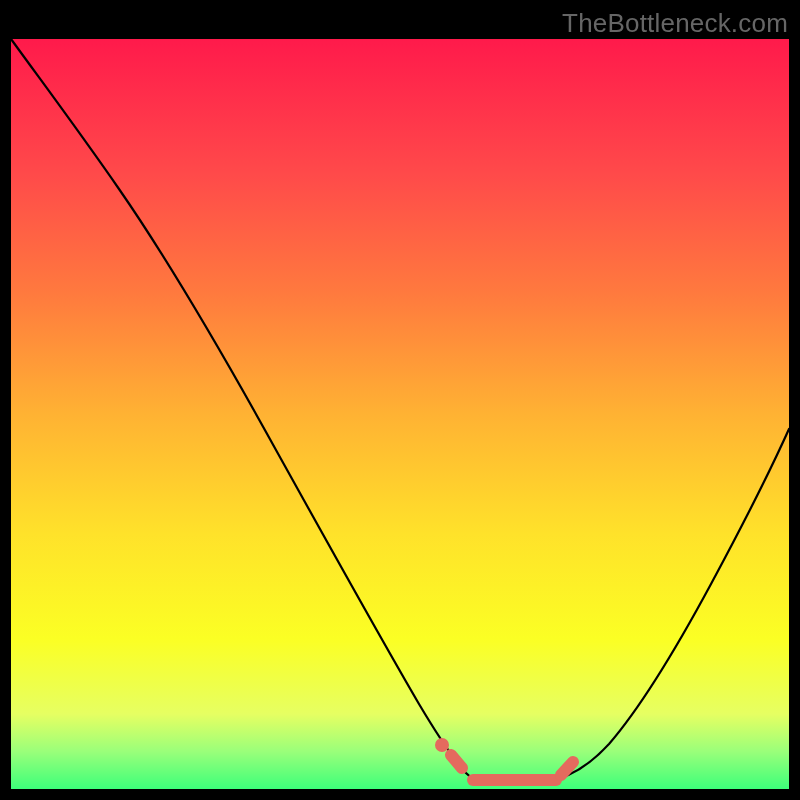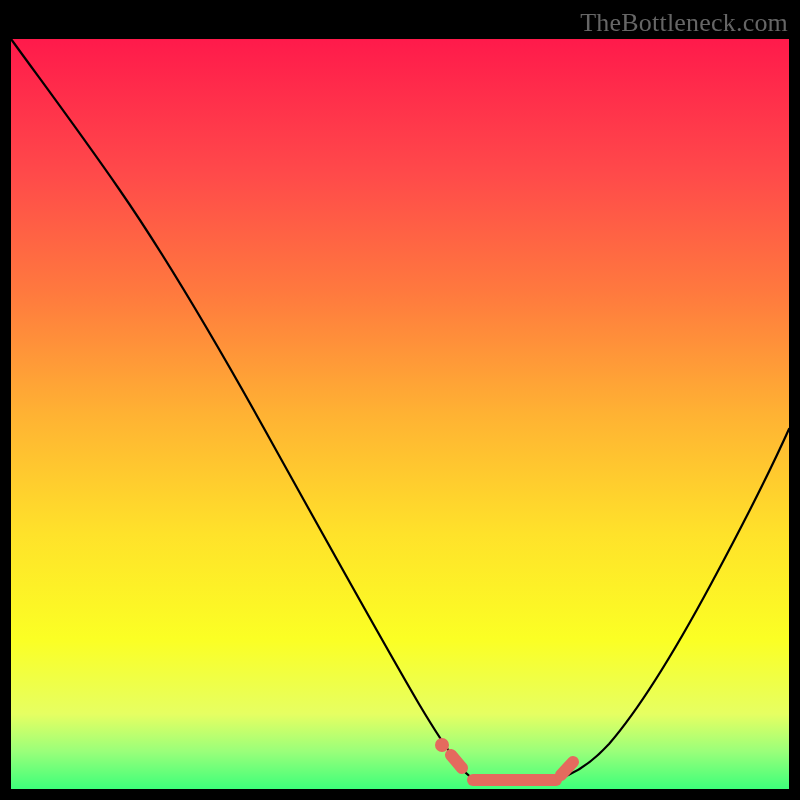--- a/index.html
+++ b/index.html
@@ -38,21 +38,20 @@
   }
   .watermark {
     position: absolute;
     top: 8px;
     right: 12px;
     color: #666;
     font-size: 26px;
     font-weight: 400;
     letter-spacing: 0.2px;
     user-select: none;
-    font-family: Liberation Serif, serif;
   }
   svg.curves {
     position: absolute;
     left: 0;
     top: 0;
     width: 778px;
     height: 750px;
     overflow: visible;
   }
   .curve-main {

